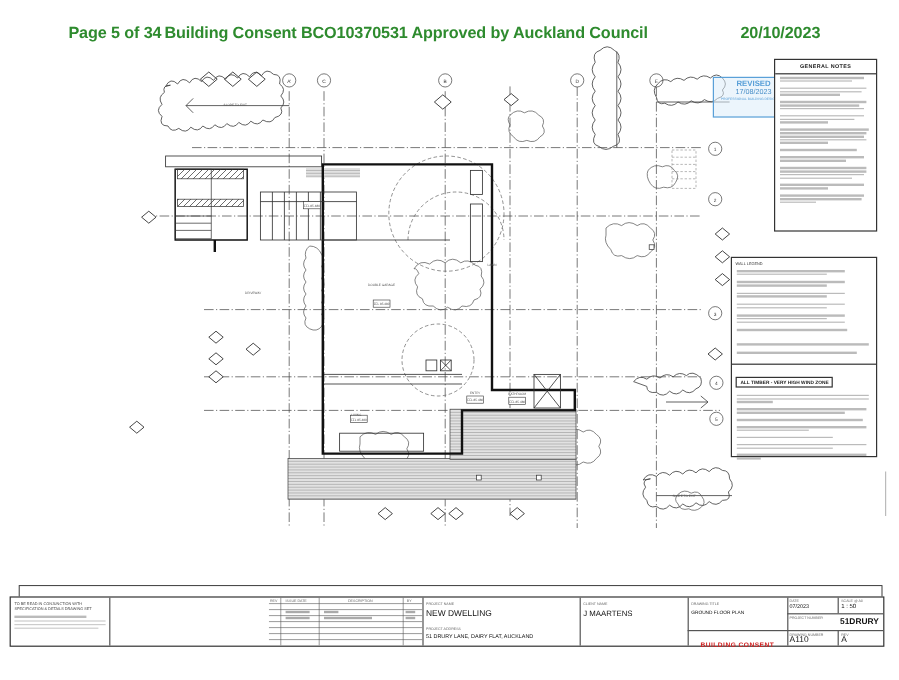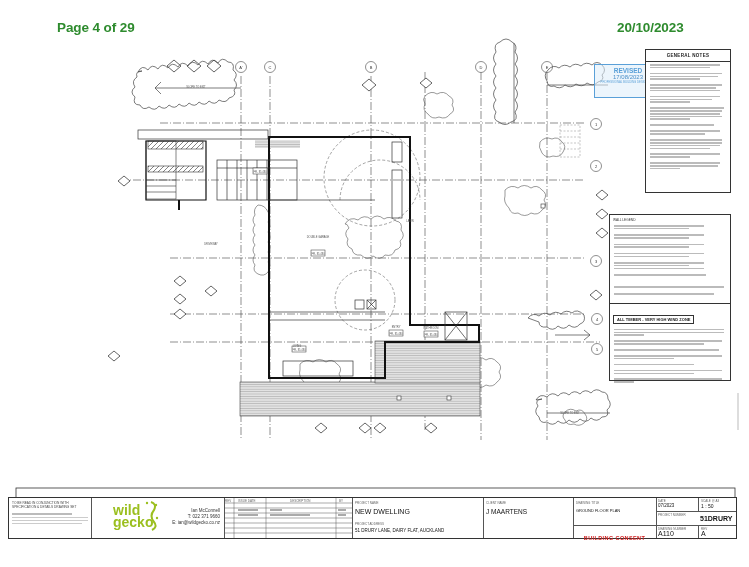--- a/index.html
+++ b/index.html
@@ -21,21 +21,22 @@
   .bc { color:#d02020; font-weight:bold; font-size:5.5px; letter-spacing:0.4px; }
   .logo-wild { font-weight:bold; color:#9bbf1f; font-size:14px; line-height:12px; }
   .contact { font-size:4.5px; color:#333; line-height:6px; text-align:right; }
   .note-small { font-size:3.2px; color:#444; line-height:4.4px; }
   .zone-box { border:1px solid #333; font-size:4px; font-weight:bold; padding:1px 3px; display:inline-block; background:#fff; }
 </style>
 </head>
 <body>
 
 <div class="abs header">
-  <span class="abs hdr-text" style="left:57px;">Page 4 of 29</span>
+  <span class="abs hdr-text" style="left:57px;">Page 5 of 34</span>
+  <span class="abs hdr-text" style="left:137px;">Building Consent BCO10370531 Approved by Auckland Council</span>
   <span class="abs hdr-text" style="left:617px;">20/10/2023</span>
 </div>
 
 <svg class="plan" width="749" height="567" viewBox="0 0 749 567">
   <defs>
     <pattern id="hatch" width="6" height="2.4" patternUnits="userSpaceOnUse">
       <rect width="6" height="2.4" fill="#e2e2e2"></rect>
       <line x1="0" y1="0.4" x2="6" y2="0.4" stroke="#9a9a9a" stroke-width="0.5"></line>
     </pattern>
     <pattern id="wallhatch" width="5" height="5" patternUnits="userSpaceOnUse">
@@ -329,37 +330,20 @@
     <div class="note-small" style="padding:3px 3px 0;">
       <div>TO BE READ IN CONJUNCTION WITH</div>
       <div>SPECIFICATION &amp; DETAILS DRAWING SET</div>
       <div style="height:2px;background:#bbb;width:60px;margin:3px 0 2px"></div>
       <div style="height:1.5px;background:#ccc;width:76px;margin:1.5px 0"></div>
       <div style="height:1.5px;background:#ccc;width:76px;margin:1.5px 0"></div>
       <div style="height:1.5px;background:#ccc;width:70px;margin:1.5px 0"></div>
     </div>
   </div>
 
-  <div class="tb-cell" style="left:82px;width:133px;">
-    <div class="abs" style="left:22px;top:6px;">
-      <div class="logo-wild">wild</div>
-      <div class="logo-wild">gecko</div>
-    </div>
-    <svg class="abs" style="left:52px;top:2px;" width="16" height="32" viewBox="0 0 16 32">
-      <path d="M8 2 q6 2 3 8 q-5 6 0 12 q4 5 -2 8" fill="none" stroke="#9bbf1f" stroke-width="2"></path>
-      <circle cx="4" cy="3" r="1.2" fill="#9bbf1f"></circle>
-        <circle cx="13" cy="5" r="1.2" fill="#9bbf1f"></circle>
-      <circle cx="14" cy="18" r="1.2" fill="#9bbf1f"></circle>
-    </svg>
-    <div class="abs contact" style="right:4px;top:10px;">
-      <div>Ian McConnell</div>
-      <div>T: 022 371 9660</div>
-      <div>E: ian@wildgecko.co.nz</div>
-    </div>
-  </div>
 
   <div class="tb-cell" style="left:215px;width:128px;">
     <svg width="128" height="40" style="position:absolute;left:0;top:0">
       <g stroke="#555" stroke-width="0.5">
         <line x1="0" y1="5" x2="128" y2="5"></line>
           <line x1="0" y1="10" x2="128" y2="10"></line>
           <line x1="0" y1="15" x2="128" y2="15"></line>
         <line x1="0" y1="20" x2="128" y2="20"></line>
           <line x1="0" y1="25" x2="128" y2="25"></line>
           <line x1="0" y1="30" x2="128" y2="30"></line>

